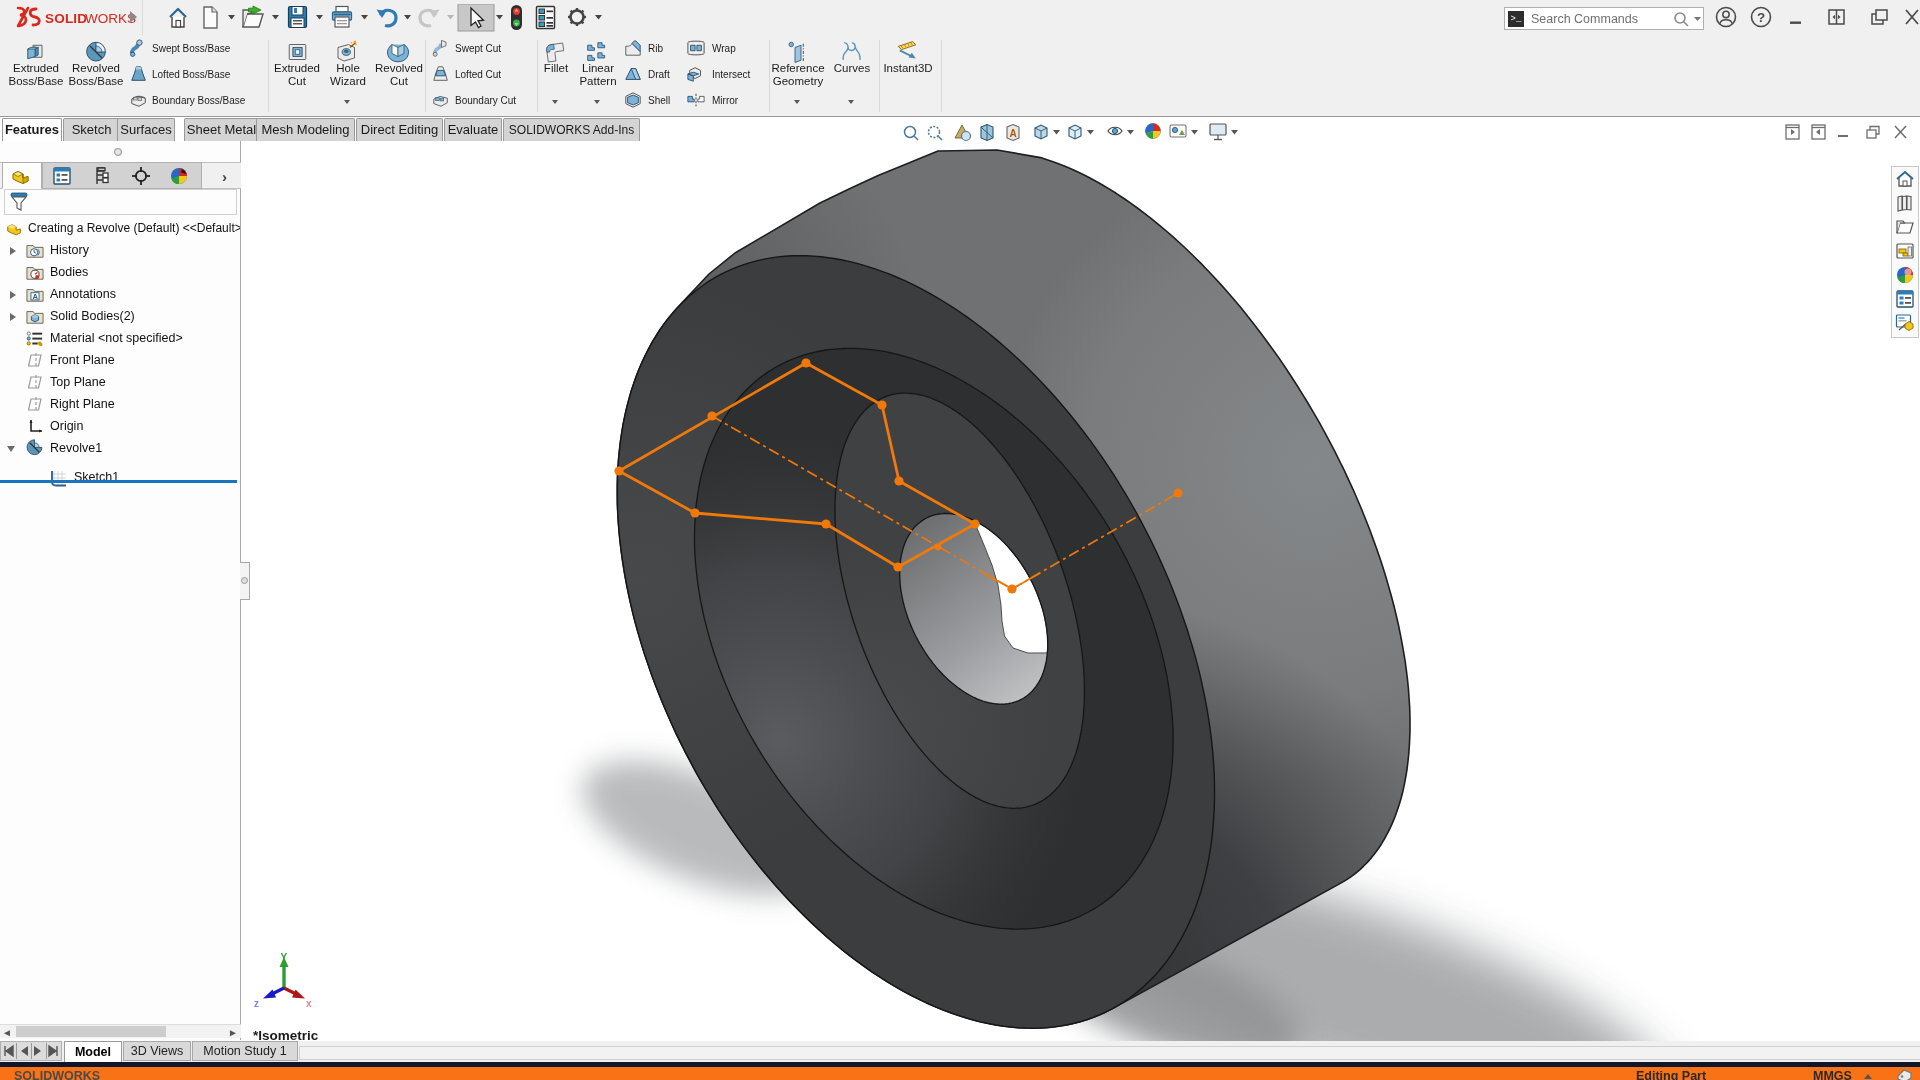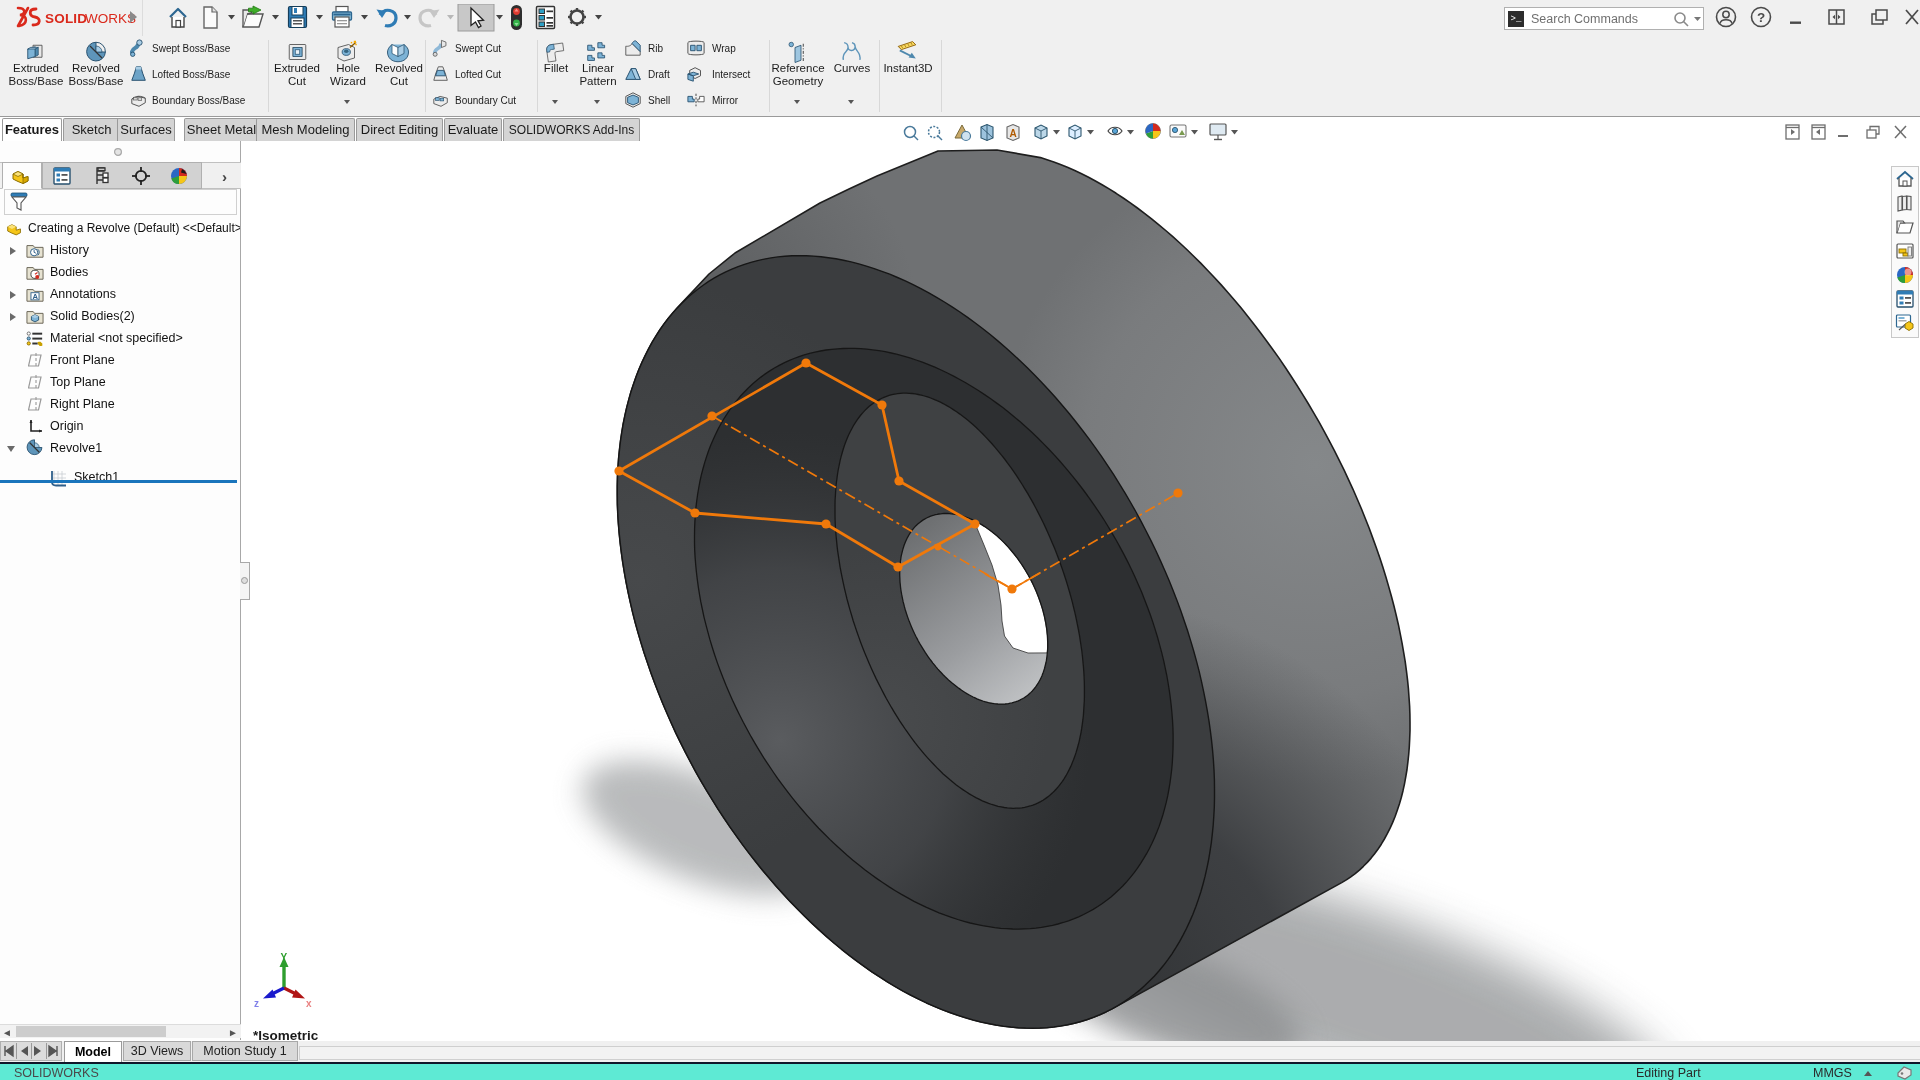--- a/index.html
+++ b/index.html
@@ -5,21 +5,21 @@
 * { margin:0; padding:0; box-sizing:border-box; }
 html,body { width:1920px; height:1080px; overflow:hidden; background:#fff;
   font-family:"Liberation Sans", sans-serif; }
 .abs { position:absolute; }
 #titlebar { position:absolute; left:0; top:0; width:1920px; height:36px; background:#f0f0f0; }
 #ribbon { position:absolute; left:0; top:36px; width:1920px; height:80px; background:#f0f0f0; }
 #tabrow { position:absolute; left:0; top:116px; width:1920px; height:25px; background:#fff; border-top:1px solid #9a9a9a; }
 #leftpanel { position:absolute; left:0; top:141px; width:241px; height:899px; background:#fdfdfd; border-right:1px solid #a8a8a8; }
 #viewport { position:absolute; left:241px; top:141px; width:1679px; height:900px; background:#fff; overflow:hidden; }
 #bottombar { position:absolute; left:0; top:1041px; width:1920px; height:21px; background:#f0f0f0; }
-#statusbar { position:absolute; left:0; top:1062px; width:1920px; height:18px; background:#5eead4; border-top:2px solid #0f172a; font-size:12px; color:#444; }
+#statusbar { position:absolute; left:0; top:1062px; width:1920px; height:18px; background:#f97316; border-top:5px solid #0f172a; font-size:12px; color:#444;font-weight:bold; }
 .vsep { position:absolute; top:4px; width:1px; height:72px; background:#d8d8d8; }
 .rlabel { position:absolute; font-size:11.5px; color:#1c1c1c; text-align:center; line-height:13px; }
 .rsmall { position:absolute; font-size:10px; color:#1c1c1c; line-height:12px; }
 .caret { position:absolute; width:0; height:0; border-left:3.5px solid transparent; border-right:3.5px solid transparent; border-top:4px solid #555; }
 .tab { position:absolute; top:1px; height:24px; background:#d4d4d4; border:1px solid #9a9a9a; border-bottom:none; font-size:13px; color:#1a1a1a; text-align:center; line-height:22px; border-radius:2px 2px 0 0; }
 .trow { position:absolute; left:0; width:240px; height:22px; font-size:12.5px; color:#111; overflow:hidden; }
 .trow span { position:absolute; top:3px; white-space:nowrap; }
 .ticon { position:absolute; top:2px; }
 </style>
 </head>

